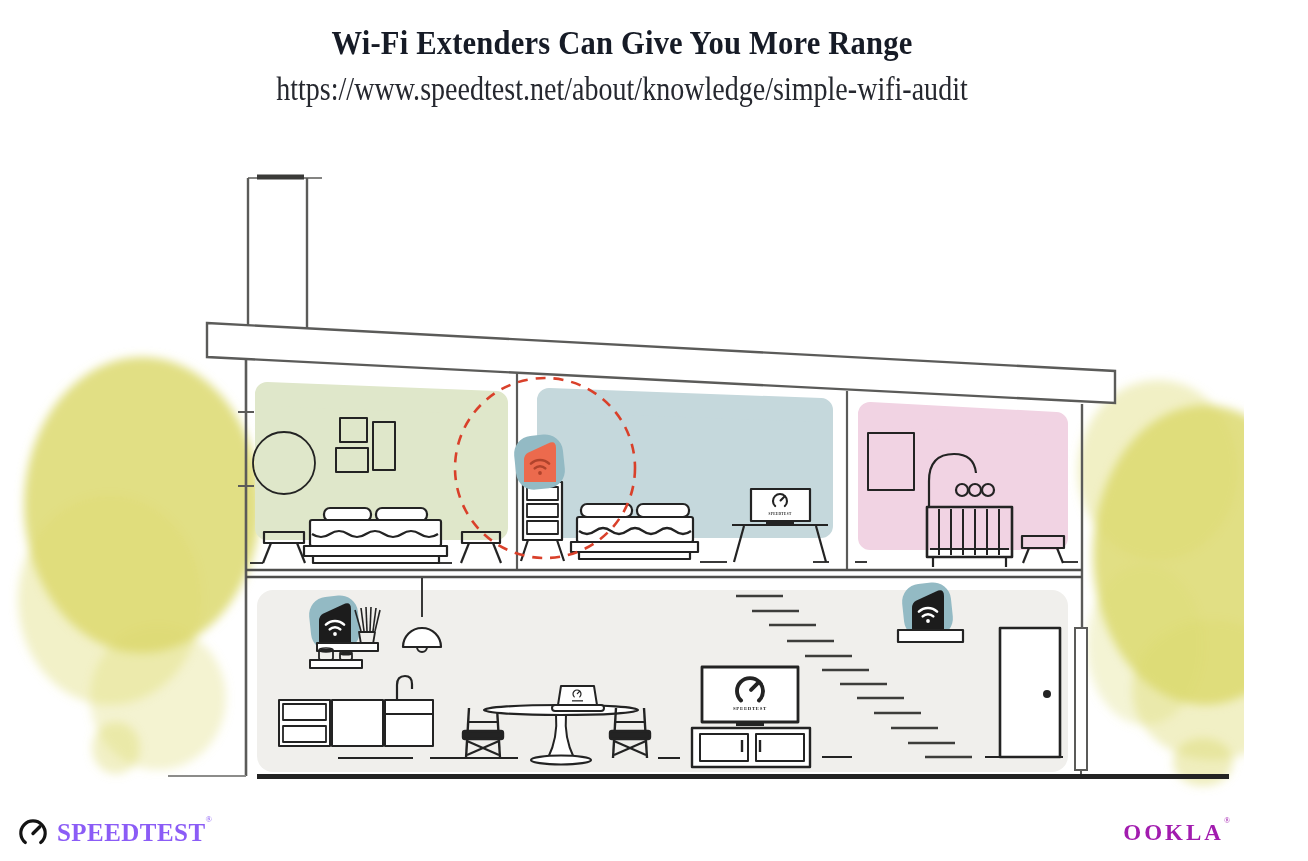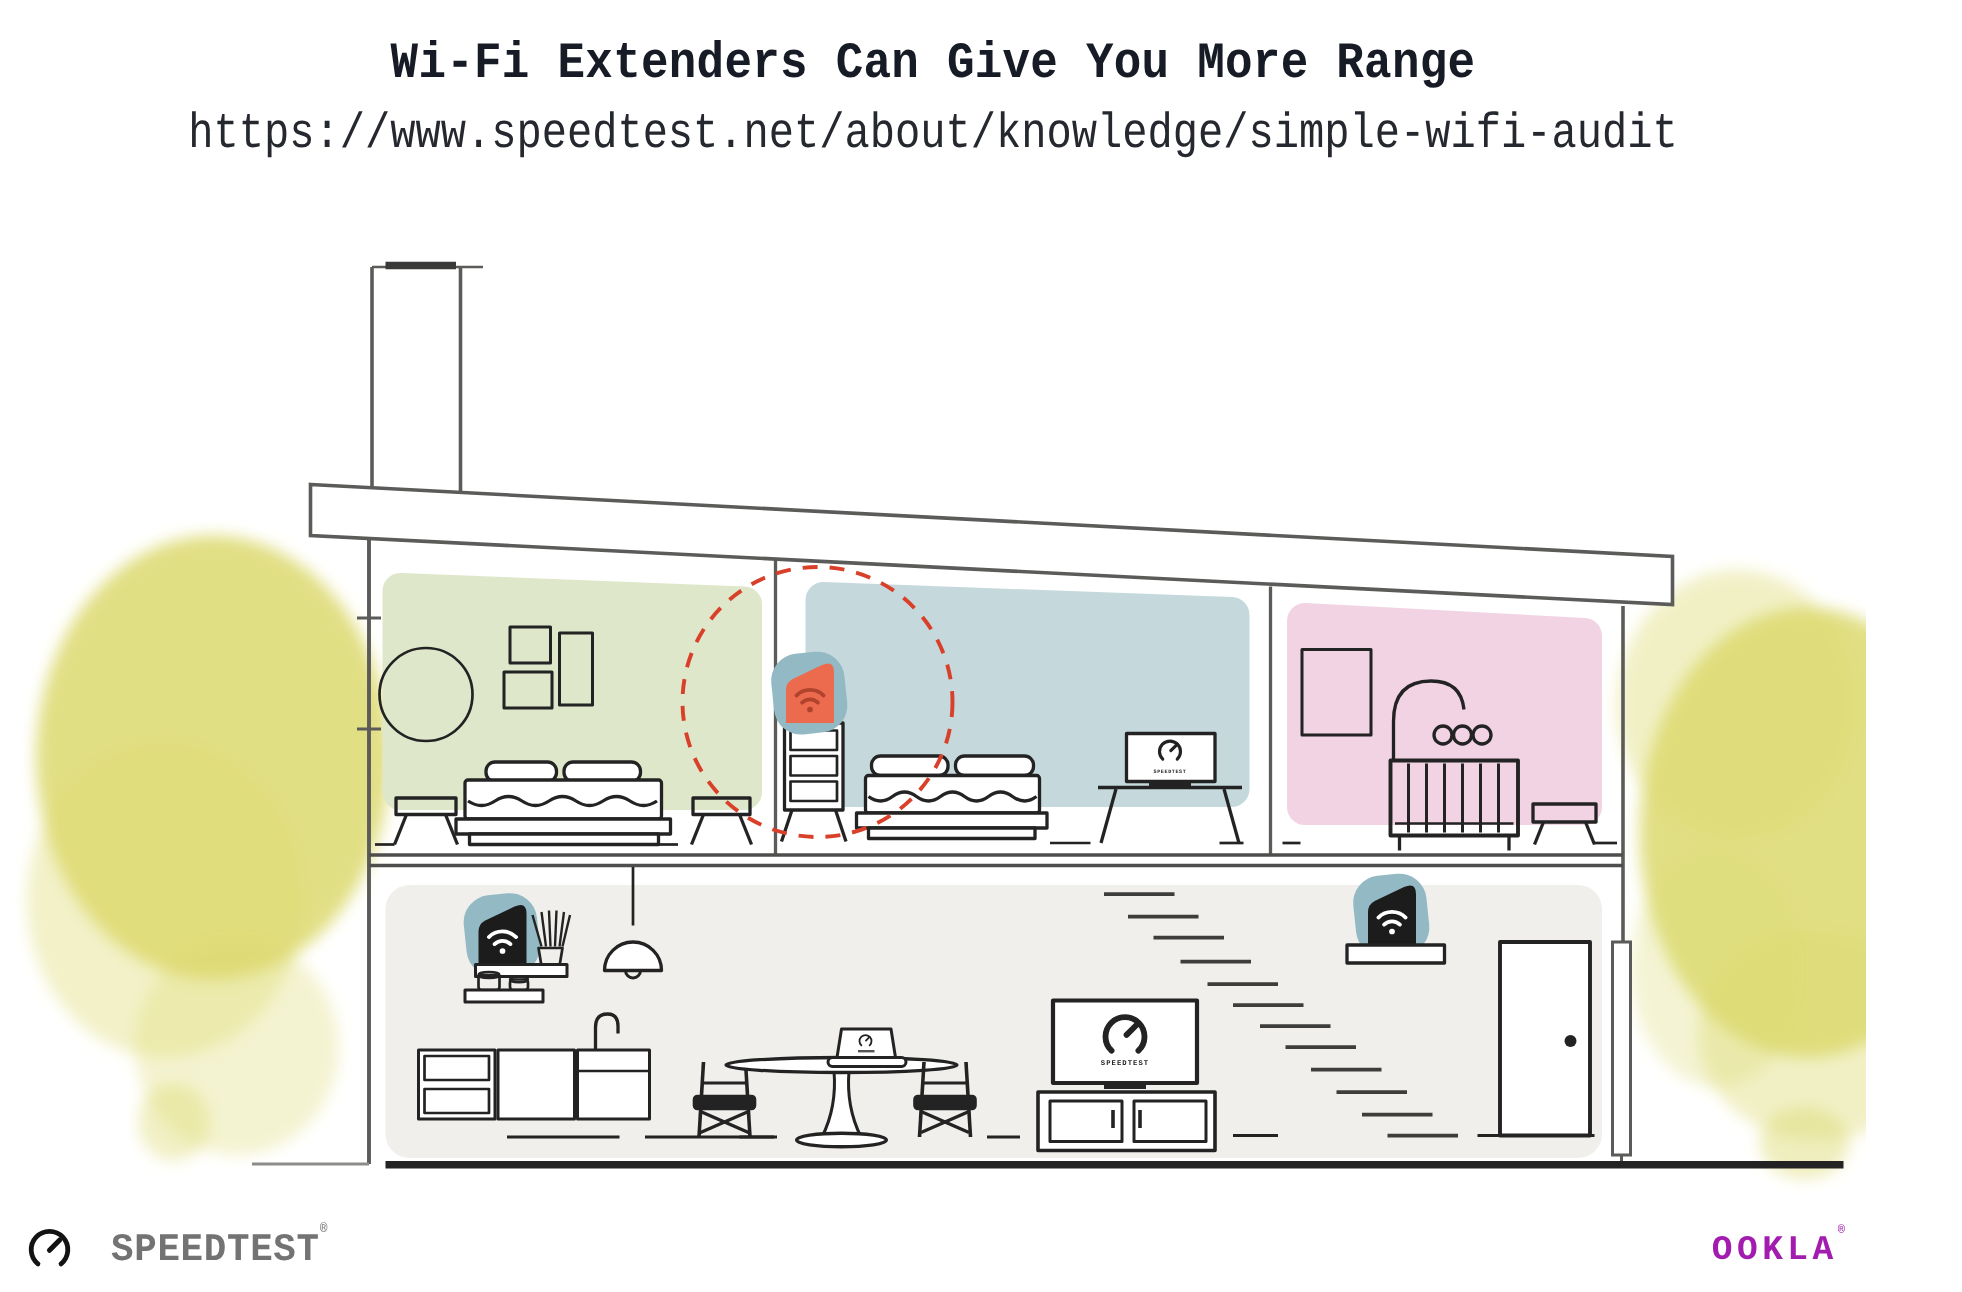--- a/index.html
+++ b/index.html
@@ -1,25 +1,25 @@
 <!DOCTYPE html>
 <html><head>
 <meta charset="utf-8">
 <style>
   html,body{margin:0;padding:0;background:#fff;}
   .page{position:relative;width:1244px;height:861px;background:#fff;overflow:hidden;
-        font-family:Liberation Mono, monospace;}
+        font-family:Liberation Serif, serif;}
   .title{position:absolute;top:24px;left:0;width:100%;text-align:center;
          font-size:34px;font-weight:700;color:#161b26;letter-spacing:.2px;
          transform:scaleX(.9);transform-origin:50% 50%;}
   .subtitle{position:absolute;top:71px;left:0;width:100%;text-align:center;
             font-size:33px;font-weight:400;color:#26282f;
             transform:scaleX(.85);transform-origin:50% 50%;}
   .house-svg{position:absolute;left:0;top:0;}
-  .footer-left{position:absolute;left:18px;bottom:13px;display:flex;align-items:center;gap:26px;color:#737373;}
+  .footer-left{position:absolute;left:18px;bottom:13px;display:flex;align-items:center;gap:9px;color:#8b5cf6;}
   .st-word{font-size:26px;font-weight:700;letter-spacing:0.5px;transform:scaleX(.96);transform-origin:left center;}
   .reg{font-size:9px;vertical-align:top;position:relative;top:-4px;font-weight:400;}
   .footer-right{position:absolute;right:14px;bottom:15px;color:#a21caf;
                 font-size:23px;font-weight:700;letter-spacing:3px;}
   .reg2{font-size:8px;vertical-align:top;position:relative;top:-4px;font-weight:400;letter-spacing:0;}
 </style>
 </head>
 <body>
 
 <div class="page">

